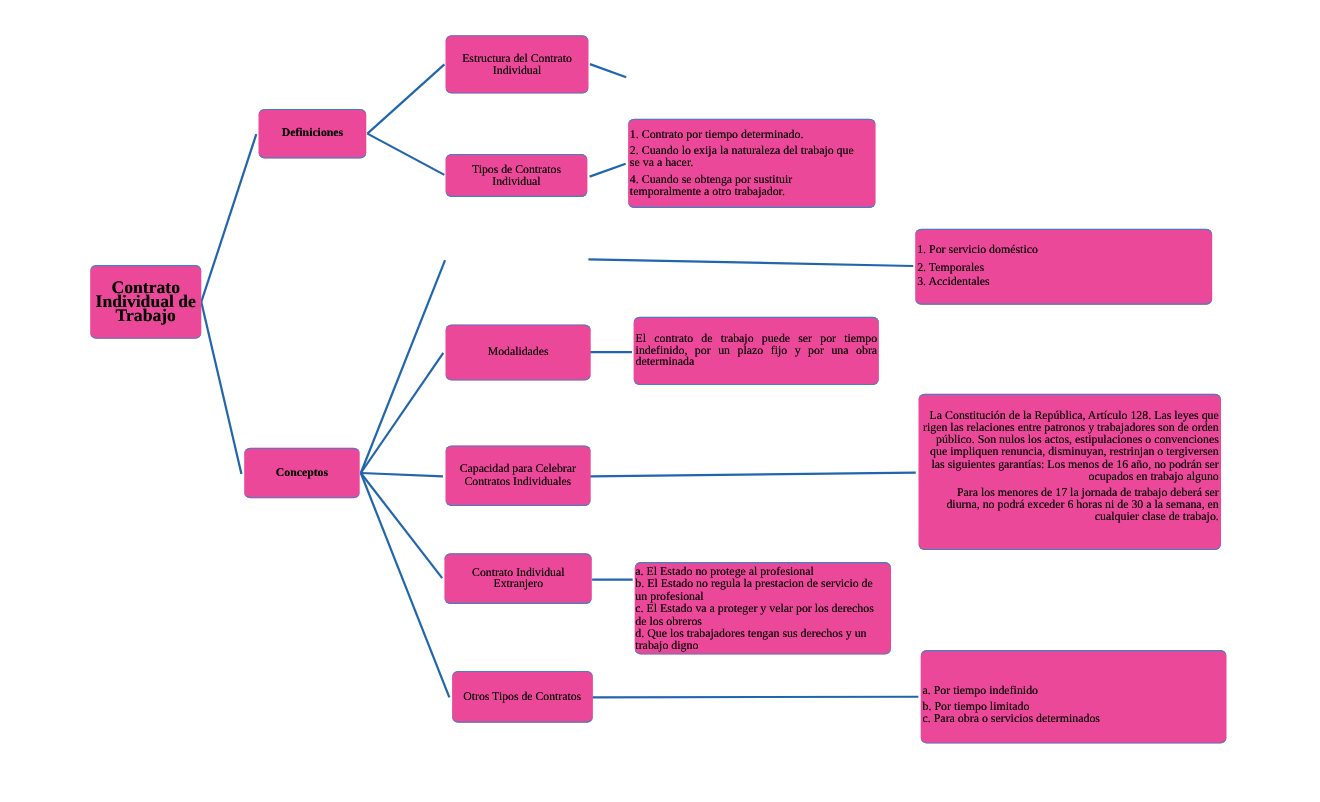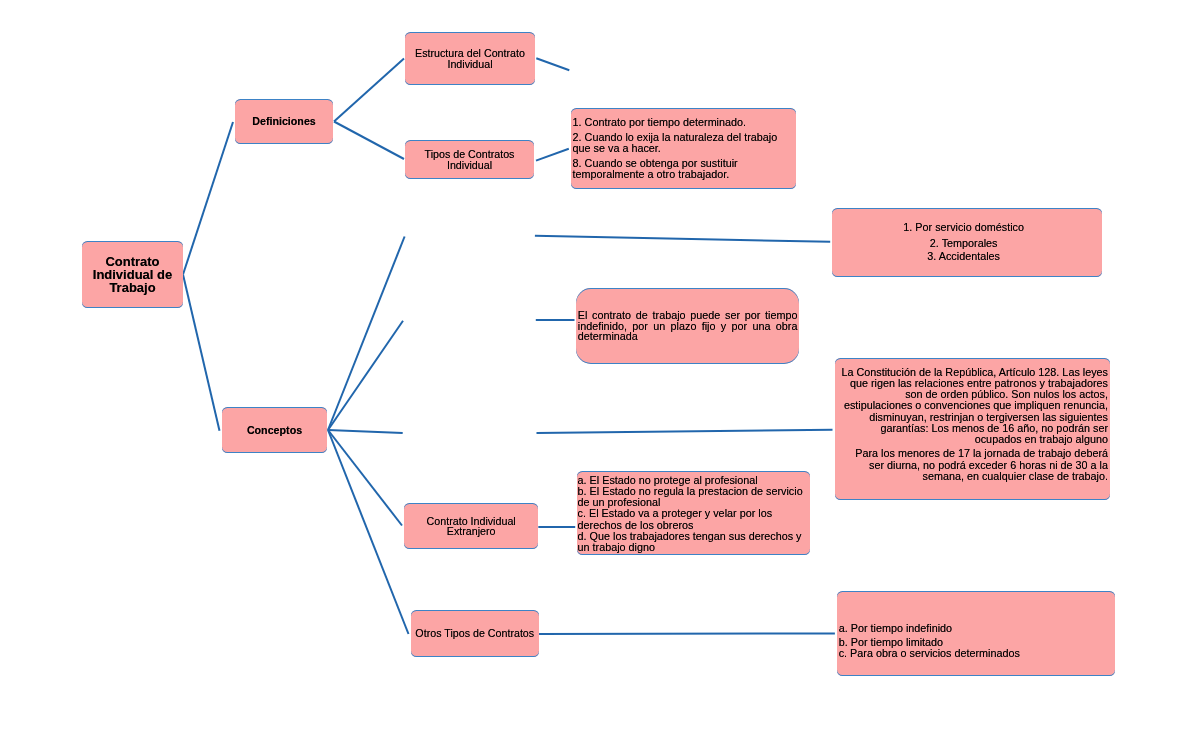--- a/index.html
+++ b/index.html
@@ -3,28 +3,28 @@
 <meta charset="utf-8">
 <title>Contrato Individual de Trabajo</title>
 <style>
   html,body{margin:0;padding:0;background:#ffffff;}
   body{width:1200px;height:729px;overflow:hidden;
        font-family:"Liberation Sans","DejaVu Sans",sans-serif;
        color:#000000;}
   #canvas{position:relative;width:1200px;height:729px;background:#ffffff;}
   svg#links{position:absolute;left:0;top:0;width:1200px;height:729px;}
   svg#links line{stroke:#2166AC;fill:none;stroke-width:2;stroke-linecap:butt;}
-  .box{position:absolute;box-sizing:border-box;background:#fca5a5;border-radius:5.5px;
-       box-shadow:inset 0 1px 0 0 #3D83C6, inset 0 -1px 0 0 #3D83C6;}
+  .box{position:absolute;box-sizing:border-box;background:#ec4899;border-radius:5.5px;
+       box-shadow:inset 0 1px 0 0 #3D83C6, inset 0 -1px 0 0 #3D83C6;font-family:Liberation Serif, serif;}
   .node{display:flex;align-items:center;justify-content:center;}
   .node .t{width:100%;text-align:center;}
   .detail{display:flex;align-items:center;}
   .detail .t{width:100%;}
   .detail p{margin:0;}
-  .root .t{font-weight:bold;font-size:13px;line-height:13px;}
+  .root .t{font-weight:bold;font-size:16px;line-height:13px;}
   .branch .t{font-weight:bold;font-size:10.7px;line-height:10.8px;}
   .topic .t{font-weight:normal;font-size:10.7px;line-height:10.8px;}
   .detail .t{font-size:10.8px;line-height:10.8px;}
   .box{text-shadow:0 0 0.4px rgba(0,0,0,0.55);}
   [data-name="topic-capacidad"] .t{line-height:12.3px;}
 </style>
 </head>
 <body>
 
 <div id="canvas" data-name="mindmap-canvas">
@@ -55,52 +55,58 @@
 </div>
 <div class="box node branch" data-name="branch-conceptos" style="left:222px;top:407px;width:105px;height:46px;">
   <span class="t" data-name="branch-conceptos-label">Conceptos</span>
 </div>
 <div class="box node topic" data-name="topic-estructura" style="left:405px;top:32px;width:130px;height:53px;padding:0 6px;">
   <span class="t" data-name="topic-estructura-label">Estructura del Contrato Individual</span>
 </div>
 <div class="box node topic" data-name="topic-tipos" style="left:405px;top:140px;width:129px;height:39px;padding:0 6px;">
   <span class="t" data-name="topic-tipos-label">Tipos de Contratos Individual</span>
 </div>
+<div class="box node topic" data-name="topic-modalidades" style="left:405px;top:294.8px;width:132px;height:51px;">
+  <span class="t" data-name="topic-modalidades-label">Modalidades</span>
+</div>
+<div class="box node topic" data-name="topic-capacidad" style="left:404.5px;top:405px;width:132.5px;height:54.5px;padding:0 2px;">
+  <span class="t" data-name="topic-capacidad-label">Capacidad para Celebrar Contratos Individuales</span>
+</div>
 <div class="box node topic" data-name="topic-otros" style="left:411px;top:610px;width:127.5px;height:47px;padding:0 2px;">
   <span class="t" data-name="topic-otros-label">Otros Tipos de Contratos</span>
 </div>
 <div class="box node topic" data-name="topic-extranjero" style="left:404px;top:503.3px;width:134.3px;height:46.2px;padding:0 3px;">
   <span class="t" data-name="topic-extranjero-label">Contrato Individual Extranjero</span>
 </div>
 <div class="box detail" data-name="detail-tipos" style="left:571px;top:108px;width:225px;height:81px;">
   <div class="t" data-name="detail-tipos-text" style="text-align:left;padding:0 13px 0 1.6px;">
         <p data-name="detail-tipos-line" style="">1.  Contrato por tiempo determinado.</p>
         <p data-name="detail-tipos-line" style="margin-top:4.3px;">2.  Cuando lo exija la naturaleza del trabajo que se va a hacer.</p>
-        <p data-name="detail-tipos-line" style="margin-top:4.3px;">8.  Cuando se obtenga por sustituir temporalmente a otro trabajador.</p>
+        <p data-name="detail-tipos-line" style="margin-top:4.3px;">4.  Cuando se obtenga por sustituir temporalmente a otro trabajador.</p>
       </div>
 </div>
 <div class="box detail" data-name="detail-caracteristicas" style="left:832px;top:208px;width:269.5px;height:68.6px;">
-  <div class="t" data-name="detail-caracteristicas-text" style="text-align:center;padding:0 8px 0 1.8px;">
+  <div class="t" data-name="detail-caracteristicas-text" style="text-align:left;padding:0 8px 0 1.8px;">
         <p data-name="detail-caracteristicas-line" style="">1. Por servicio doméstico</p>
         <p data-name="detail-caracteristicas-line" style="margin-top:4.4px;">2. Temporales</p>
         <p data-name="detail-caracteristicas-line" style="margin-top:3px;">3. Accidentales</p>
       </div>
 </div>
-<div class="box detail" data-name="detail-modalidades" style="left:576px;top:288.3px;width:223px;height:76px;border-radius:15px;">
+<div class="box detail" data-name="detail-modalidades" style="left:576px;top:288.3px;width:223px;height:62px;">
   <div class="t" data-name="detail-modalidades-text" style="text-align:justify;padding:0 1.6px 0 1.8px;line-height:10.8px;margin-top:-0.8px;">
         <p data-name="detail-modalidades-line" style="">El contrato de trabajo puede ser por tiempo indefinido, por un plazo fijo y por una obra determinada</p>
       </div>
 </div>
 <div class="box detail" data-name="detail-capacidad" style="left:835px;top:358px;width:275px;height:142px;">
   <div class="t" data-name="detail-capacidad-text" style="text-align:right;padding:0 2px 0 4px;line-height:11.15px;margin-top:-9.2px;">
         <p data-name="detail-capacidad-line" style="">La Constitución de la República, Artículo 128. Las leyes que rigen las relaciones entre patronos y trabajadores son de orden público. Son nulos los actos, estipulaciones o convenciones que impliquen renuncia, disminuyan, restrinjan o tergiversen las siguientes garantías: Los menos de 16 año, no podrán ser ocupados en trabajo alguno</p>
         <p data-name="detail-capacidad-line" style="margin-top:3.3px;">Para los menores de 17 la jornada de trabajo deberá ser diurna, no podrá exceder 6 horas ni de 30 a la semana, en cualquier clase de trabajo.</p>
       </div>
 </div>
-<div class="box detail" data-name="detail-extranjero" style="left:577px;top:471px;width:233px;height:84.4px;">
+<div class="box detail" data-name="detail-extranjero" style="left:577px;top:511px;width:233px;height:84.4px;">
   <div class="t" data-name="detail-extranjero-text" style="text-align:left;padding:0 4px 0 0.6px;line-height:11.05px;margin-top:1.3px;">
         <p data-name="detail-extranjero-line" style="">a. El Estado no protege al profesional</p>
         <p data-name="detail-extranjero-line" style="margin-top:0.3px;">b. El Estado no regula la prestacion de servicio de un profesional</p>
         <p data-name="detail-extranjero-line" style="margin-top:0.3px;">c. El Estado va a proteger y velar por los derechos de los obreros</p>
         <p data-name="detail-extranjero-line" style="margin-top:0.3px;">d. Que los trabajadores tengan sus derechos y un trabajo digno</p>
       </div>
 </div>
 <div class="box detail" data-name="detail-otros" style="left:836.7px;top:591px;width:278px;height:84.5px;">
   <div class="t" data-name="detail-otros-text" style="text-align:left;padding:0 8px 0 2px;margin-top:15px;">
         <p data-name="detail-otros-line" style="">a. Por tiempo indefinido</p>

